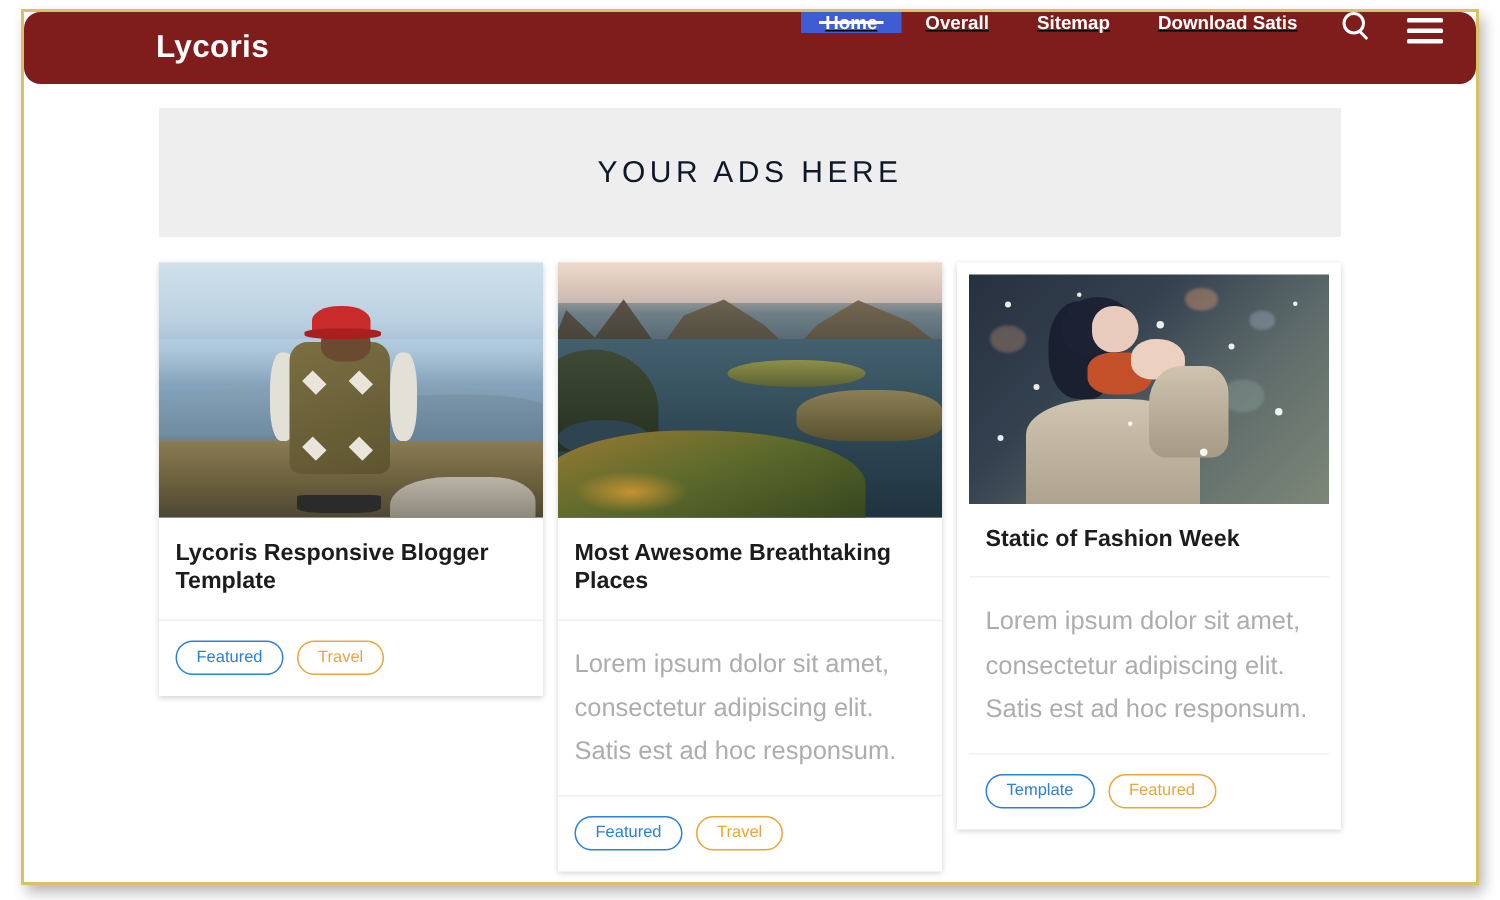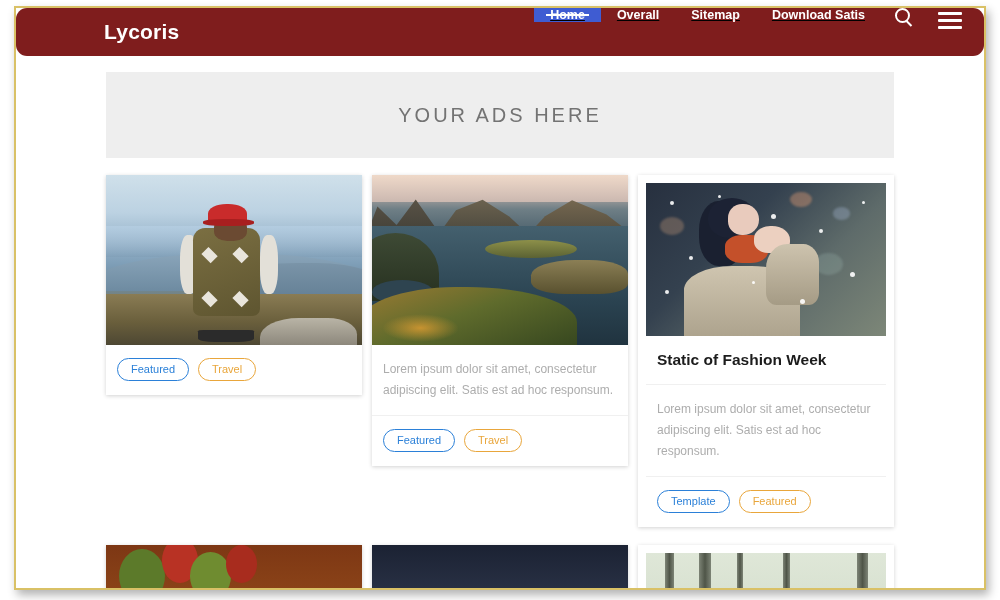--- a/index.html
+++ b/index.html
@@ -117,21 +117,21 @@
   
   #ad-banner {
     height: 86px;
     background: #eeeeee;
     display: flex;
     align-items: center;
     justify-content: center;
     margin-bottom: 17px;
   }
   #ad-banner-text {
-    color: #737373;
+    color: #0f172a;
     font-size: 20px;
     letter-spacing: 3px;
     font-weight: normal;
   }
 
   
   #card-grid {
     display: grid;
     grid-template-columns: repeat(3, 1fr);
     column-gap: 10px;
@@ -157,21 +157,21 @@
 
   .card-title {
     font-size: 15.5px;
     font-weight: bold;
     color: #1c1c1c;
     padding: 14px 11px 15px 11px;
     line-height: 1.25;
     border-bottom: 1px solid #f0f0f0;
   }
   .card-excerpt {
-    font-size: 12px;
+    font-size: 17px;
     color: #adadad;
     line-height: 1.72;
     padding: 14px 11px 15px 11px;
     border-bottom: 1px solid #f0f0f0;
   }
   .card-tags {
     padding: 13px 11px 14px 11px;
     display: flex;
     gap: 9px;
   }
@@ -446,40 +446,42 @@
           <div class="ph pack"></div>
           <div class="ph hair"></div>
           <div class="ph cap"></div>
           <div class="ph cap-brim"></div>
           <div class="ph d1"></div>
             <div class="ph d2"></div>
           <div class="ph d3"></div>
             <div class="ph d4"></div>
           <div class="ph base"></div>
         </div>
+        <h2 class="card-title">Lycoris Responsive Blogger Template</h2>
         <div class="card-tags">
           <span class="tag blue">Featured</span>
           <span class="tag orange">Travel</span>
         </div>
       </article>
 
       <article class="card">
         <div class="card-thumb photo-fjord">
           <div class="ph sky"></div>
           <div class="ph pk1"></div>
           <div class="ph pk2"></div>
           <div class="ph pk3"></div>
           <div class="ph water"></div>
           <div class="ph isle1"></div>
           <div class="ph isle2"></div>
           <div class="ph hill-l"></div>
           <div class="ph lake"></div>
           <div class="ph fgland"></div>
           <div class="ph glow"></div>
         </div>
+        <h2 class="card-title">Most Awesome Breathtaking Places</h2>
         <p class="card-excerpt">Lorem ipsum dolor sit amet, consectetur adipiscing elit. Satis est ad hoc responsum.</p>
         <div class="card-tags">
           <span class="tag blue">Featured</span>
           <span class="tag orange">Travel</span>
         </div>
       </article>
 
       <article class="card inset">
         <div class="card-thumb photo-snowcity">
           <div class="ph bokeh" style="left:60%;top:6%;width:9%;height:10%;background:rgba(255,170,120,.35)"></div>

